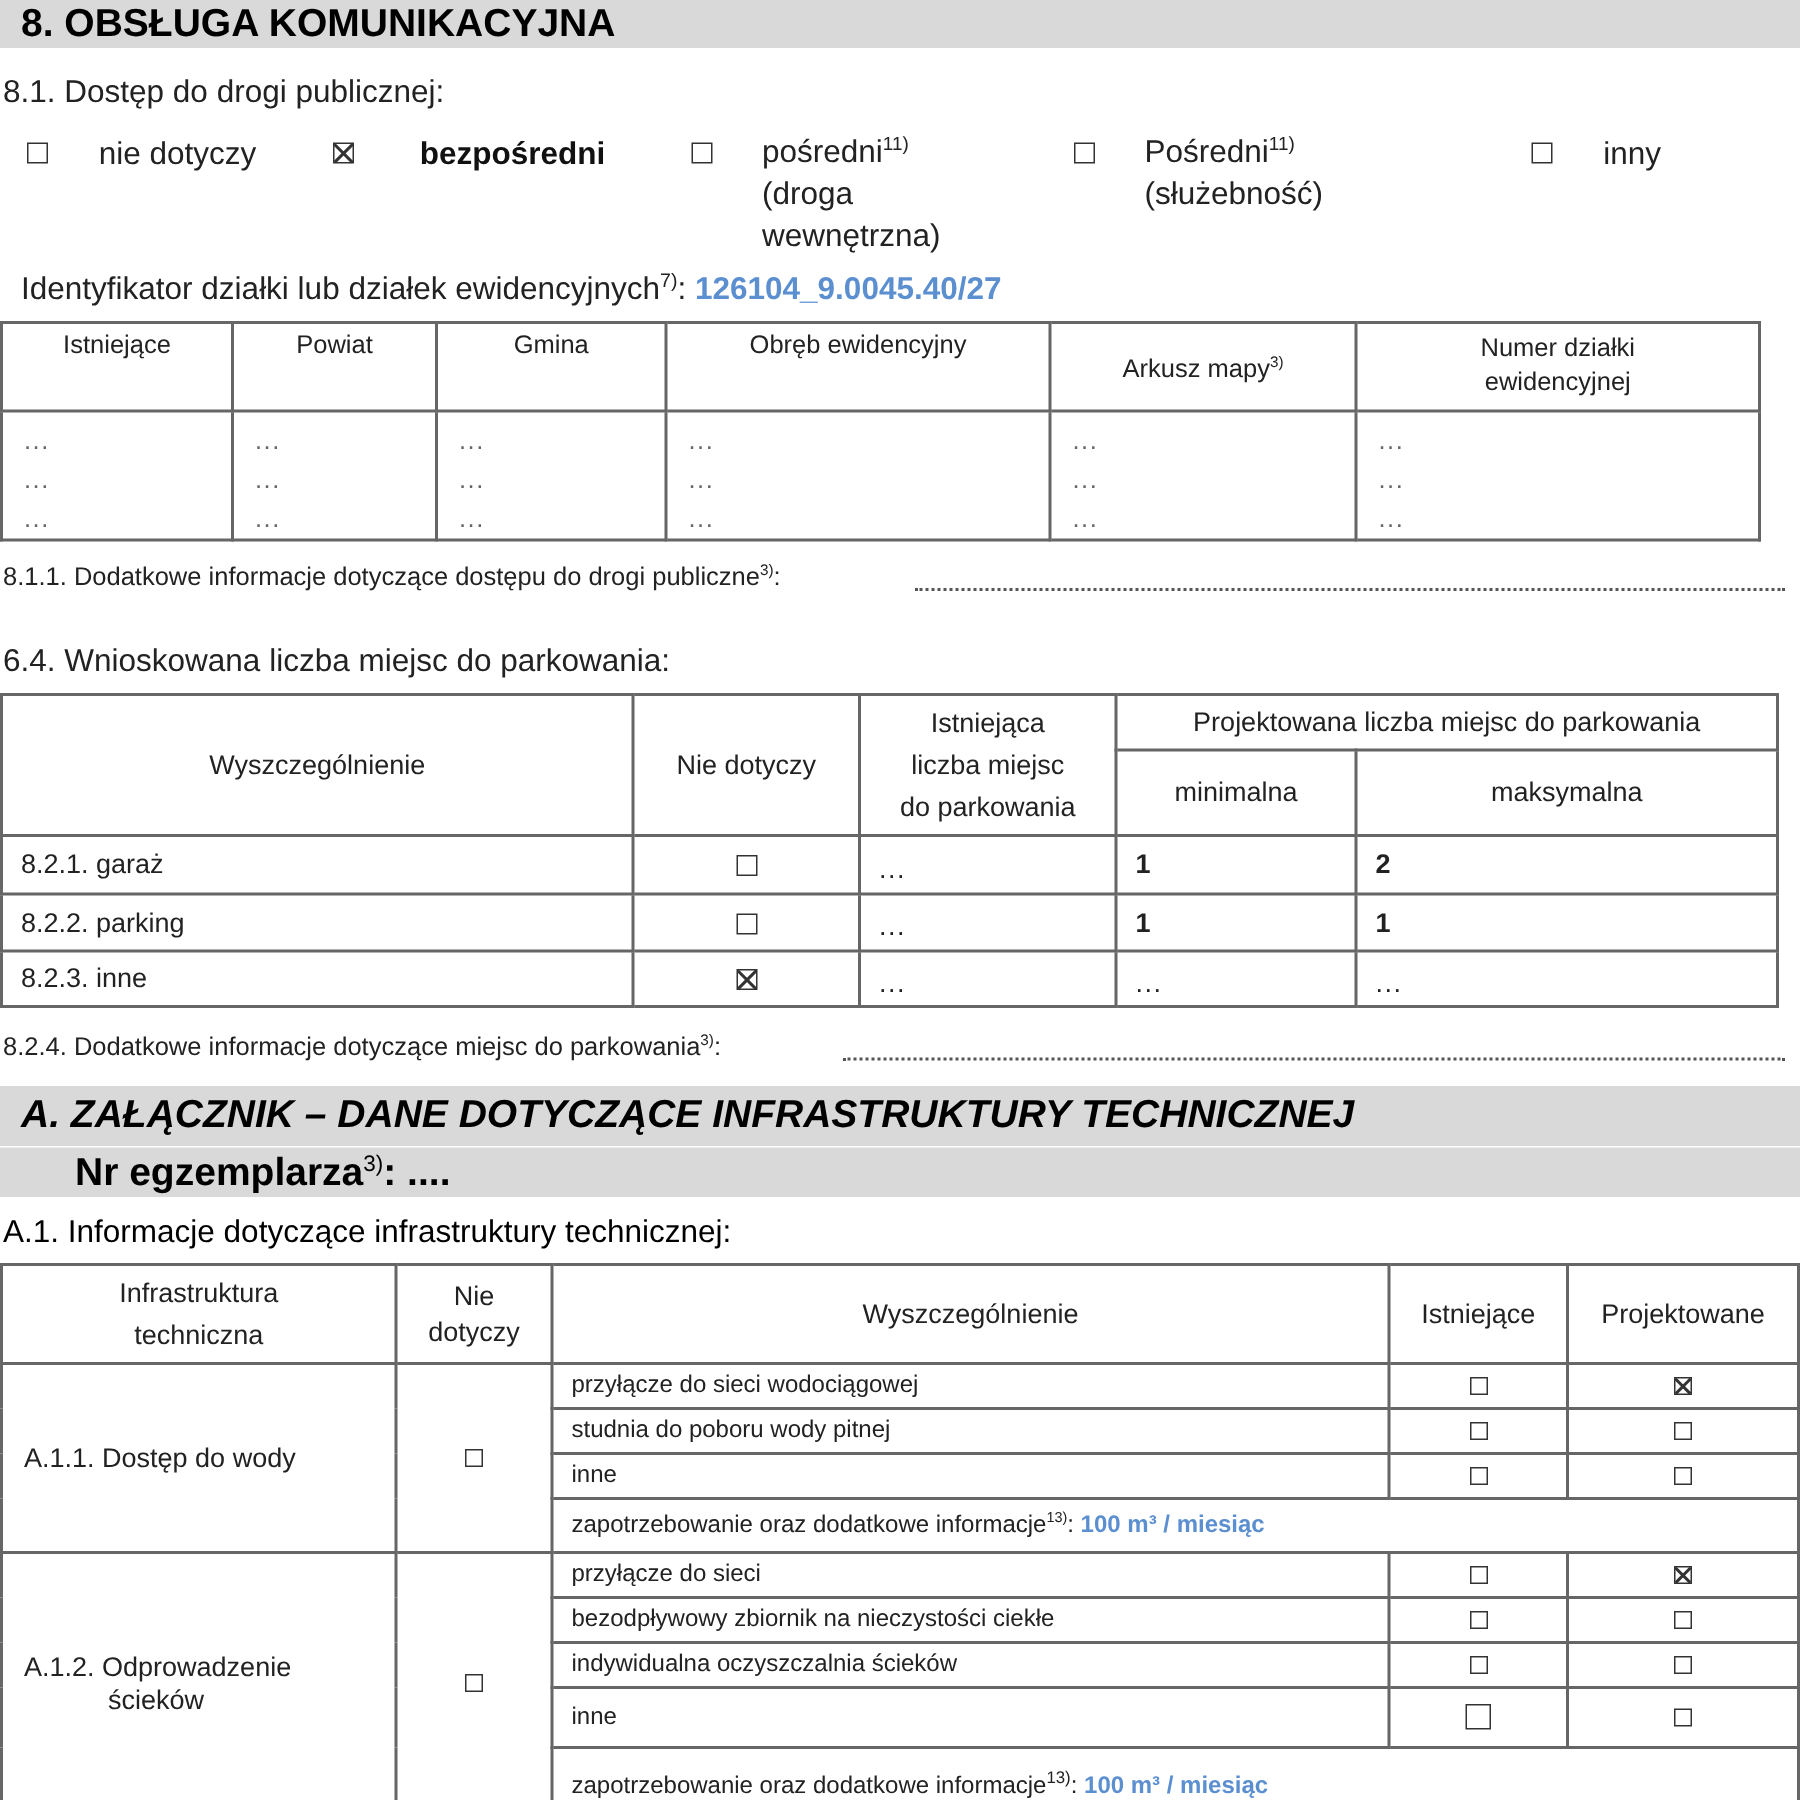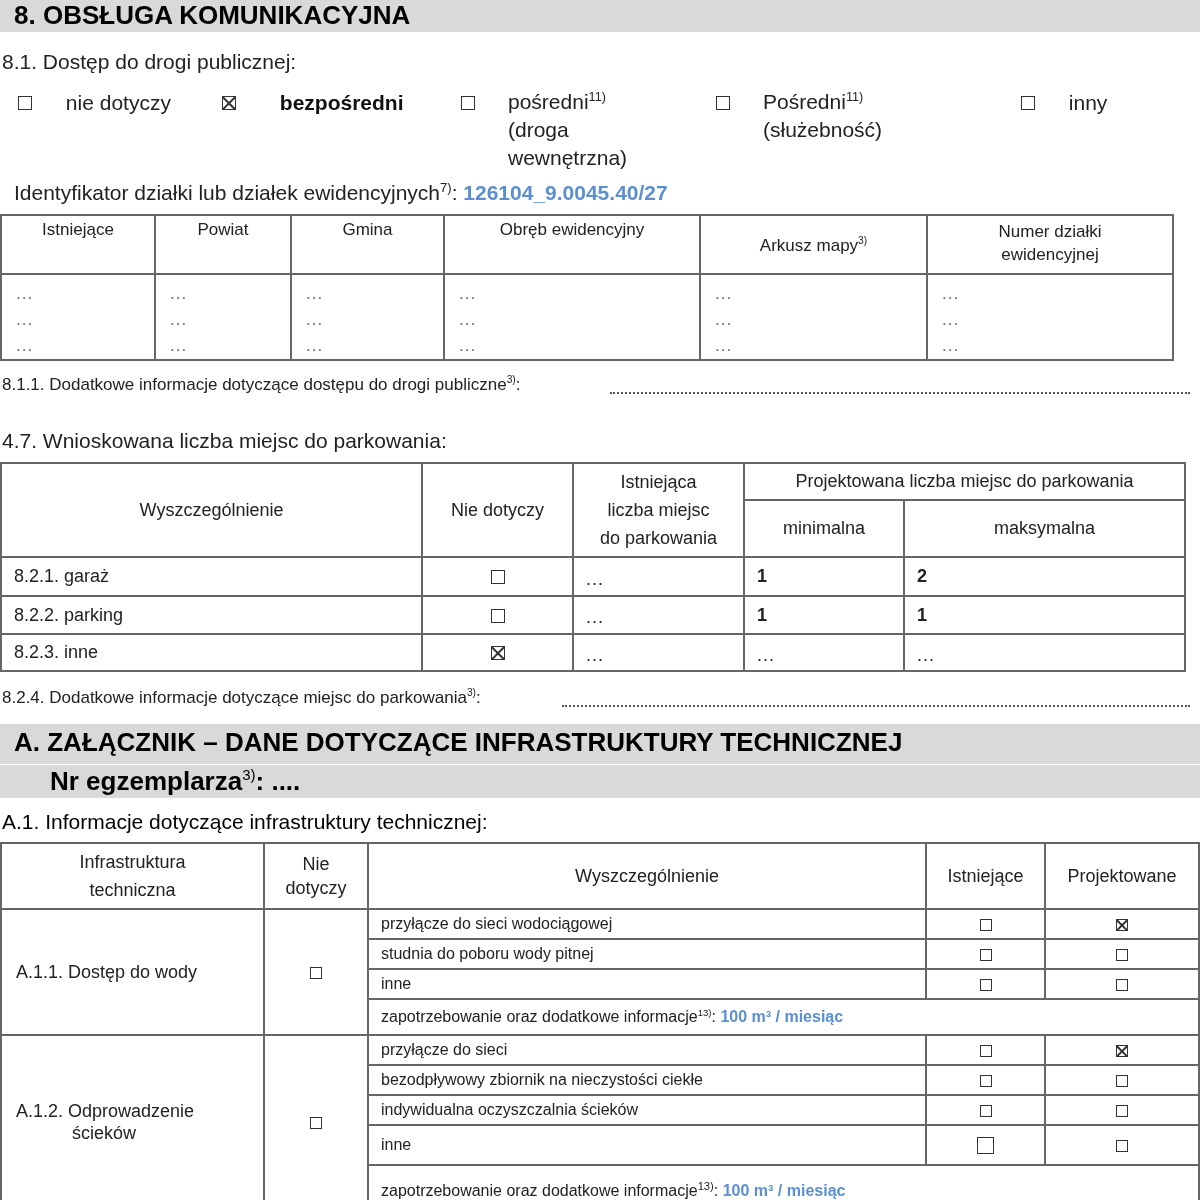--- a/index.html
+++ b/index.html
@@ -84,21 +84,21 @@
   <span class="blue">126104_9.0045.40/27</span>
 </div>
 
 <table class="t-ewid" style="left:0; top:214px; width:1174px;">
   <tbody>
       <tr style="height:59px;">
     <th style="width:154px;">Istniejące</th>
     <th style="width:136px;">Powiat</th>
     <th style="width:153px;">Gmina</th>
     <th style="width:256px;">Obręb ewidencyjny</th>
-    <th style="width:227px; vertical-align:middle;"><span>Arkusz mapy</span><sup>3)</sup></th>
+    <th style="width:204px; vertical-align:middle;"><span>Arkusz mapy</span><sup>3)</sup></th>
     <th style="line-height:23px;">
           <div>Numer działki</div>
           <div>ewidencyjnej</div>
         </th>
   </tr>
   <tr style="height:86px;">
     <td class="cell-dots dots" style="padding:6px 0 0 14px;">
           <div>...</div>
           <div>...</div>
           <div>...</div>
@@ -130,21 +130,21 @@
         </td>
   </tr>
 </tbody>
   </table>
 
 <div class="abs" style="left:2px; top:375px; font-size:17px; color:#222;">
   <span>8.1.1. Dodatkowe informacje dotyczące dostępu do drogi publiczne</span><sup>3)</sup><span>:</span>
 </div>
 <div class="dotline" style="left:610px; top:392px; width:580px;"></div>
 
-<div class="abs" style="left:2px; top:429px; font-size:21px; color:#222;">4.7. Wnioskowana liczba miejsc do parkowania:</div>
+<div class="abs" style="left:2px; top:429px; font-size:21px; color:#222;">6.4. Wnioskowana liczba miejsc do parkowania:</div>
 
 <table class="t-park" style="left:0; top:462px; width:1186px;">
   <tbody>
       <tr style="height:37px;">
     <th rowspan="2" style="width:421px;">Wyszczególnienie</th>
     <th rowspan="2" style="width:151px;">Nie dotyczy</th>
     <th rowspan="2" style="width:171px; line-height:28px;">
       <div>Istniejąca</div>
       <div>liczba miejsc</div>
       <div>do parkowania</div>
@@ -177,21 +177,21 @@
     <td class="dots" style="padding-top:6px;">...</td>
   </tr>
 </tbody>
   </table>
 
 <div class="abs" style="left:2px; top:688px; font-size:17px; color:#222;">
   <span>8.2.4. Dodatkowe informacje dotyczące miejsc do parkowania</span><sup>3)</sup><span>:</span>
 </div>
 <div class="dotline" style="left:562px; top:705px; width:628px;"></div>
 
-<div class="bar" style="top:724px; height:40px; font-size:26px; line-height:36px; padding-left:14px;">
+<div class="bar" style="top:724px; height:40px; font-size:26px; line-height:36px; padding-left:14px;font-style:italic;">
   <span>A. ZAŁĄCZNIK – DANE DOTYCZĄCE INFRASTRUKTURY TECHNICZNEJ</span>
 </div>
 <div class="bar" style="top:765px; height:33px; font-size:26px; line-height:32px; padding-left:50px;">
   <span>Nr egzemplarza</span><sup style="font-weight:normal; font-size:15px;">3)</sup><span>: ....</span>
 </div>
 
 <div class="abs" style="left:2px; top:810px; font-size:21px; color:#000000;">A.1. Informacje dotyczące infrastruktury technicznej:</div>
 
 <table class="t-infra" style="left:0; top:842px; width:1200px;">
   <tbody>

